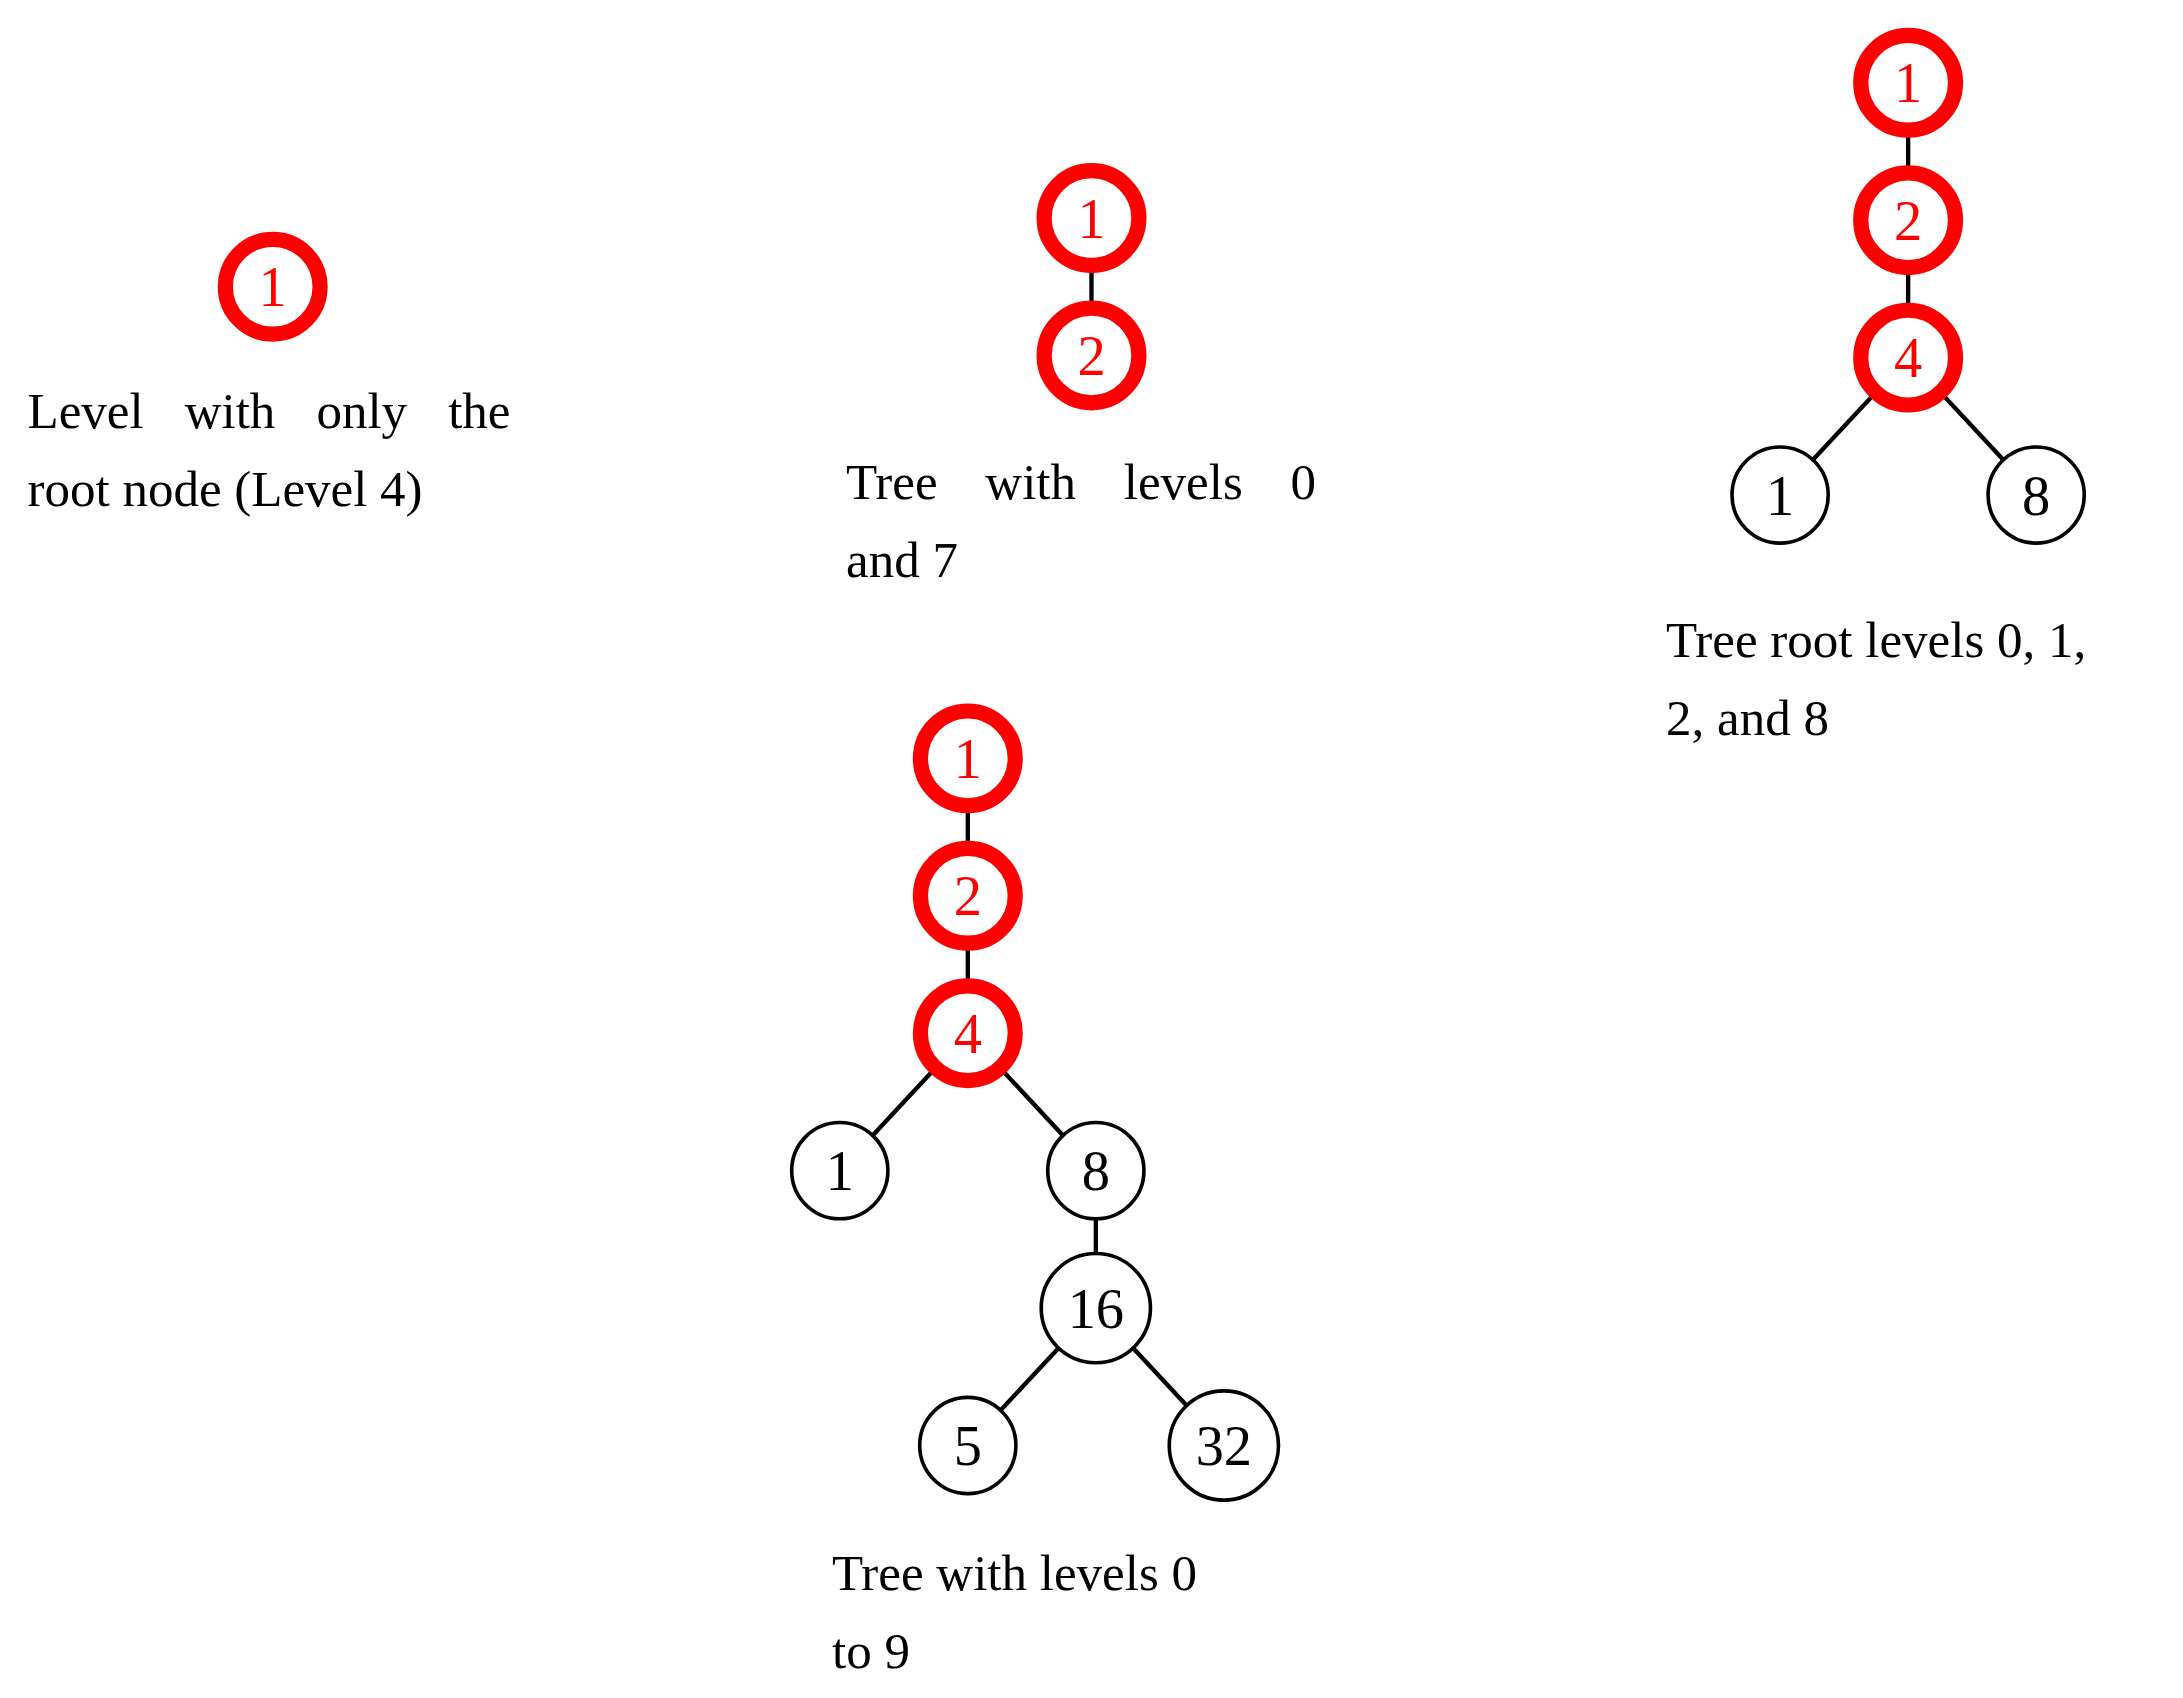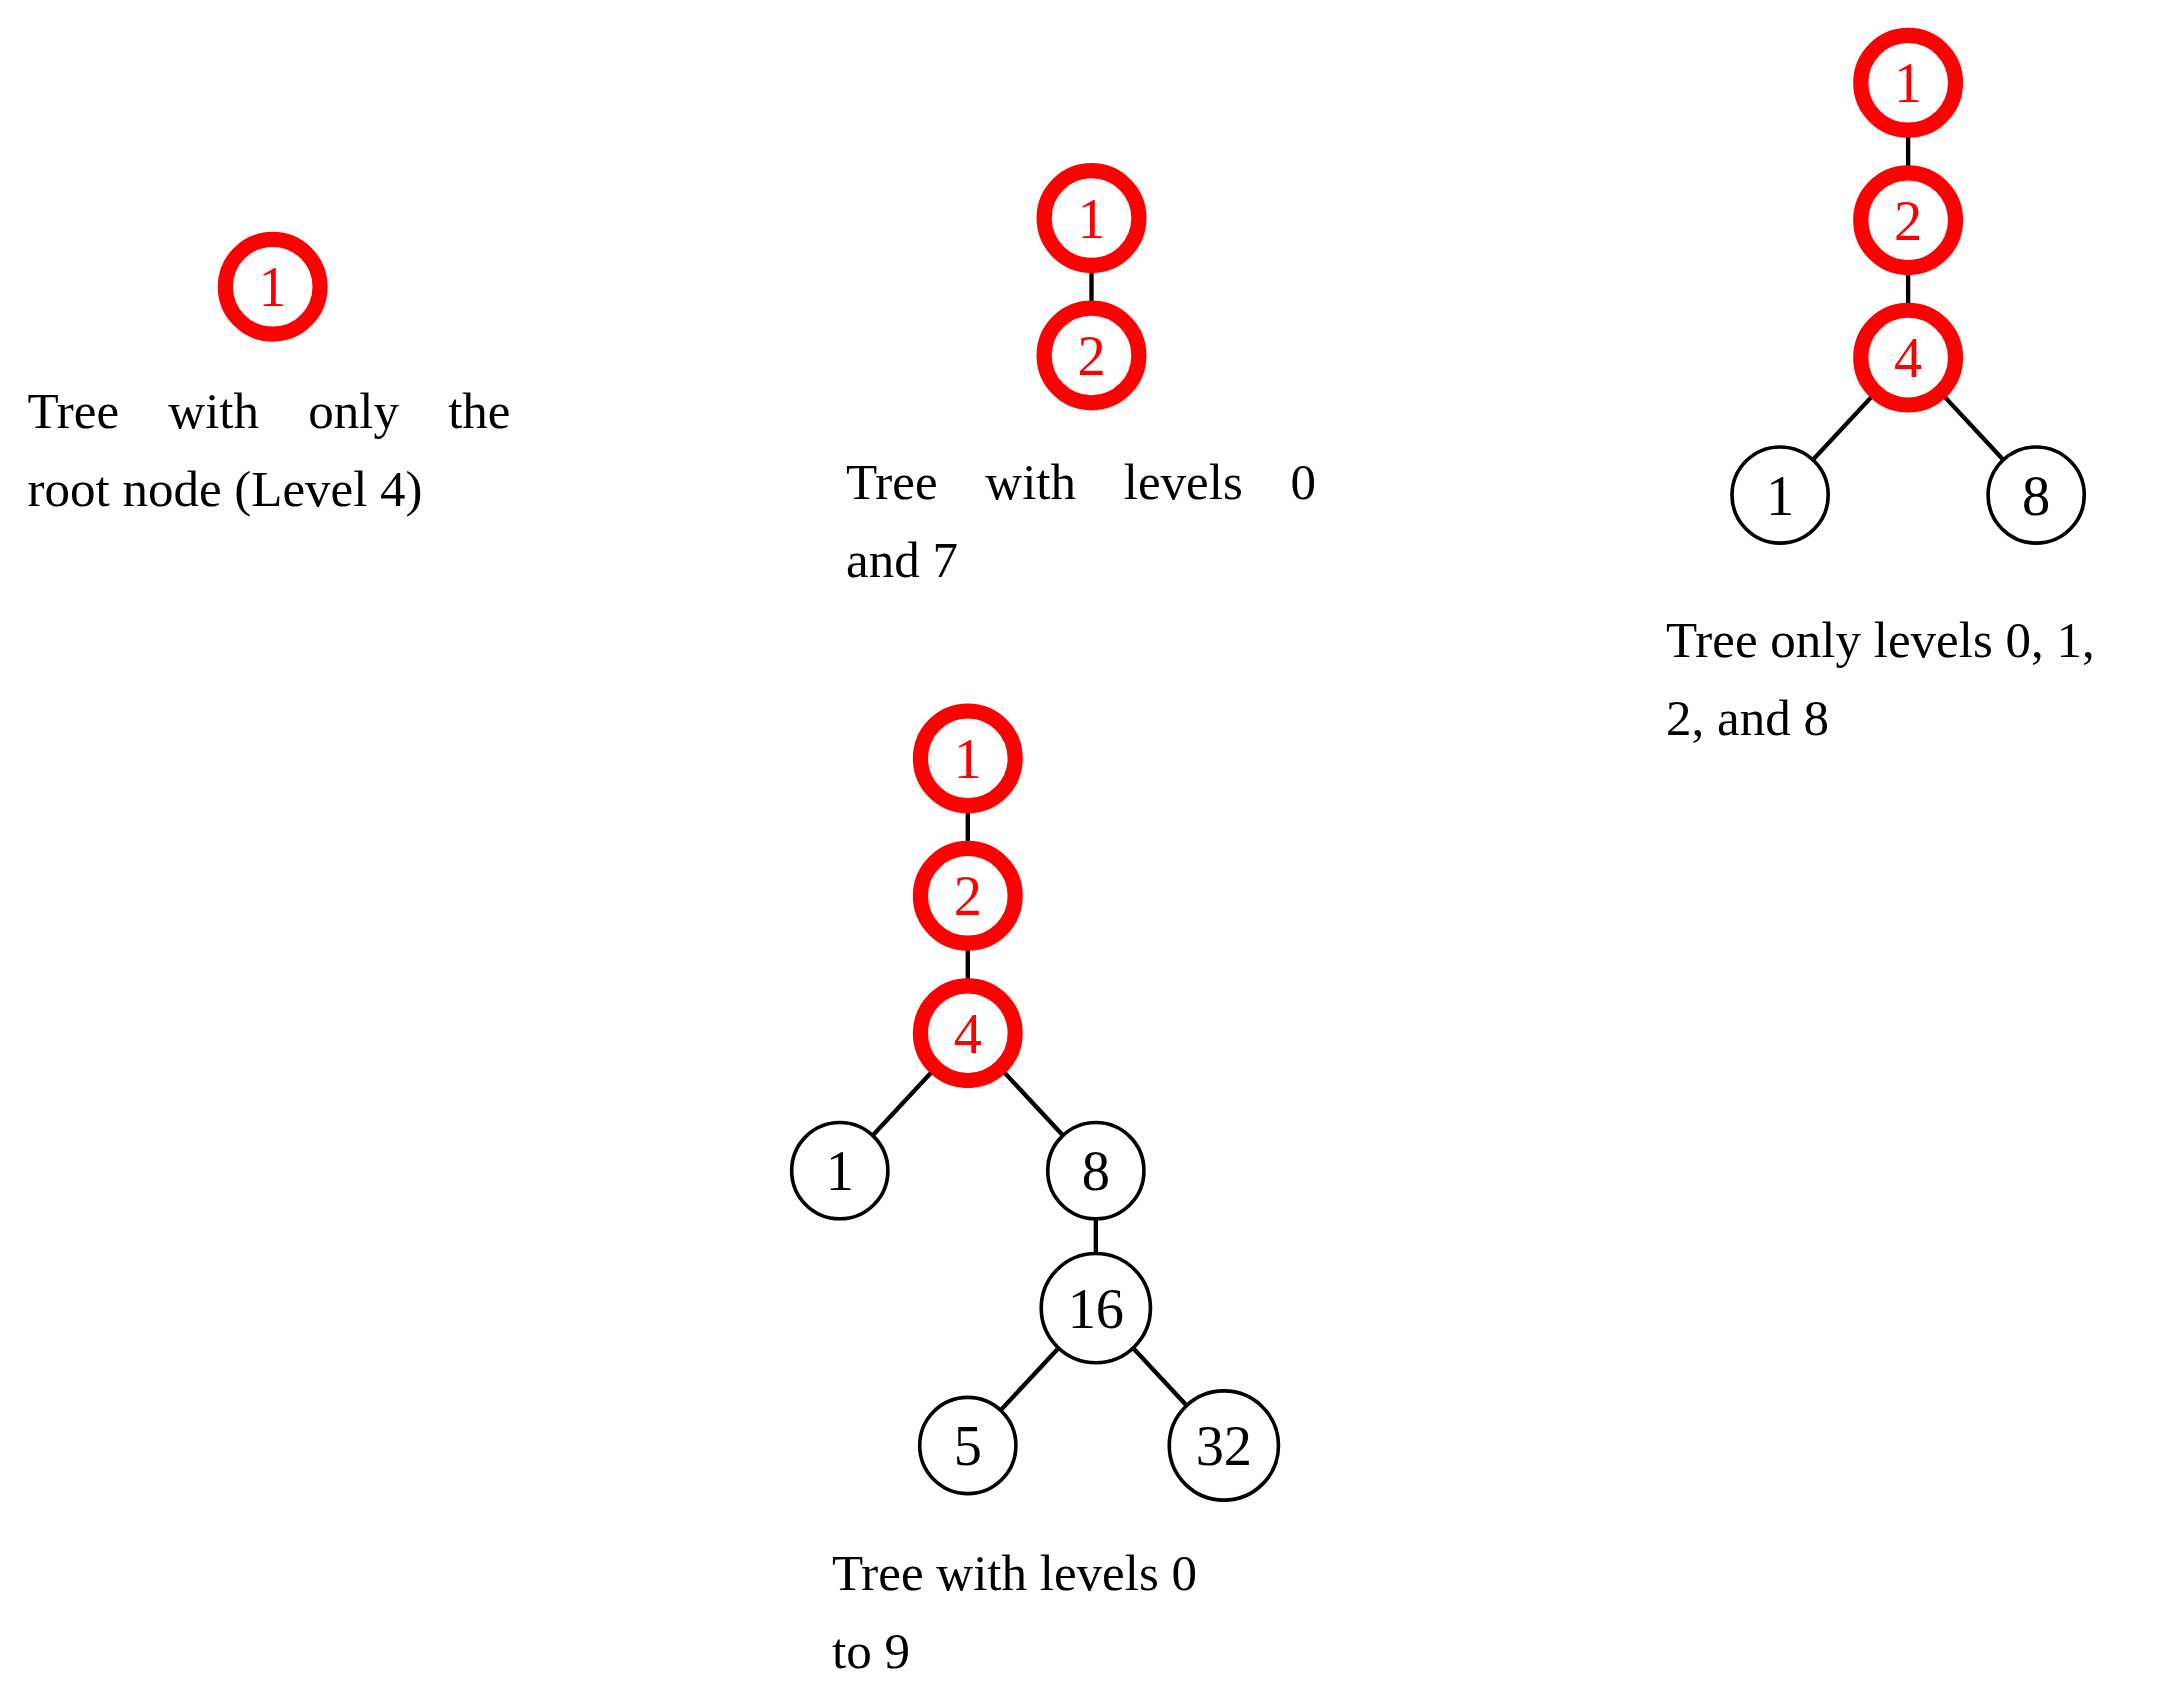--- a/index.html
+++ b/index.html
@@ -95,31 +95,31 @@
         <circle cx="1515" cy="1808" r="75.5" fill="#ffffff" stroke="#000000" stroke-width="5"></circle>
         <text x="1515" y="1835" text-anchor="middle" fill="#000000" font-family="&quot;Liberation Serif&quot;, serif" font-size="78">16</text>
         <circle cx="1338" cy="1998" r="66.5" fill="#ffffff" stroke="#000000" stroke-width="5"></circle>
         <text x="1338" y="2025" text-anchor="middle" fill="#000000" font-family="&quot;Liberation Serif&quot;, serif" font-size="78">5</text>
         <circle cx="1692" cy="1998" r="75.5" fill="#ffffff" stroke="#000000" stroke-width="5"></circle>
         <text x="1692" y="2025" text-anchor="middle" fill="#000000" font-family="&quot;Liberation Serif&quot;, serif" font-size="78">32</text>
       </g>
     </svg>
 
   <div class="caption" style="left:27.5px; top:372px; width:483px;">
-    <div class="cap-line justify">Tree with only the</div>
+    <div class="cap-line justify">Level with only the</div>
     <div class="cap-line">root node (Level 4)</div>
   </div>
 
   <div class="caption" style="left:846px; top:443px; width:470px;">
     <div class="cap-line justify">Tree with levels 0</div>
     <div class="cap-line">and 7</div>
   </div>
 
   <div class="caption" style="left:1666px; top:601px; width:506px;">
-    <div class="cap-line">Tree only levels 0, 1,</div>
+    <div class="cap-line">Tree root levels 0, 1,</div>
     <div class="cap-line">2, and 8</div>
   </div>
 
   <div class="caption" style="left:832px; top:1534px; width:506px;">
     <div class="cap-line">Tree with levels 0</div>
     <div class="cap-line">to 9</div>
   </div>
 
 </div>
 

